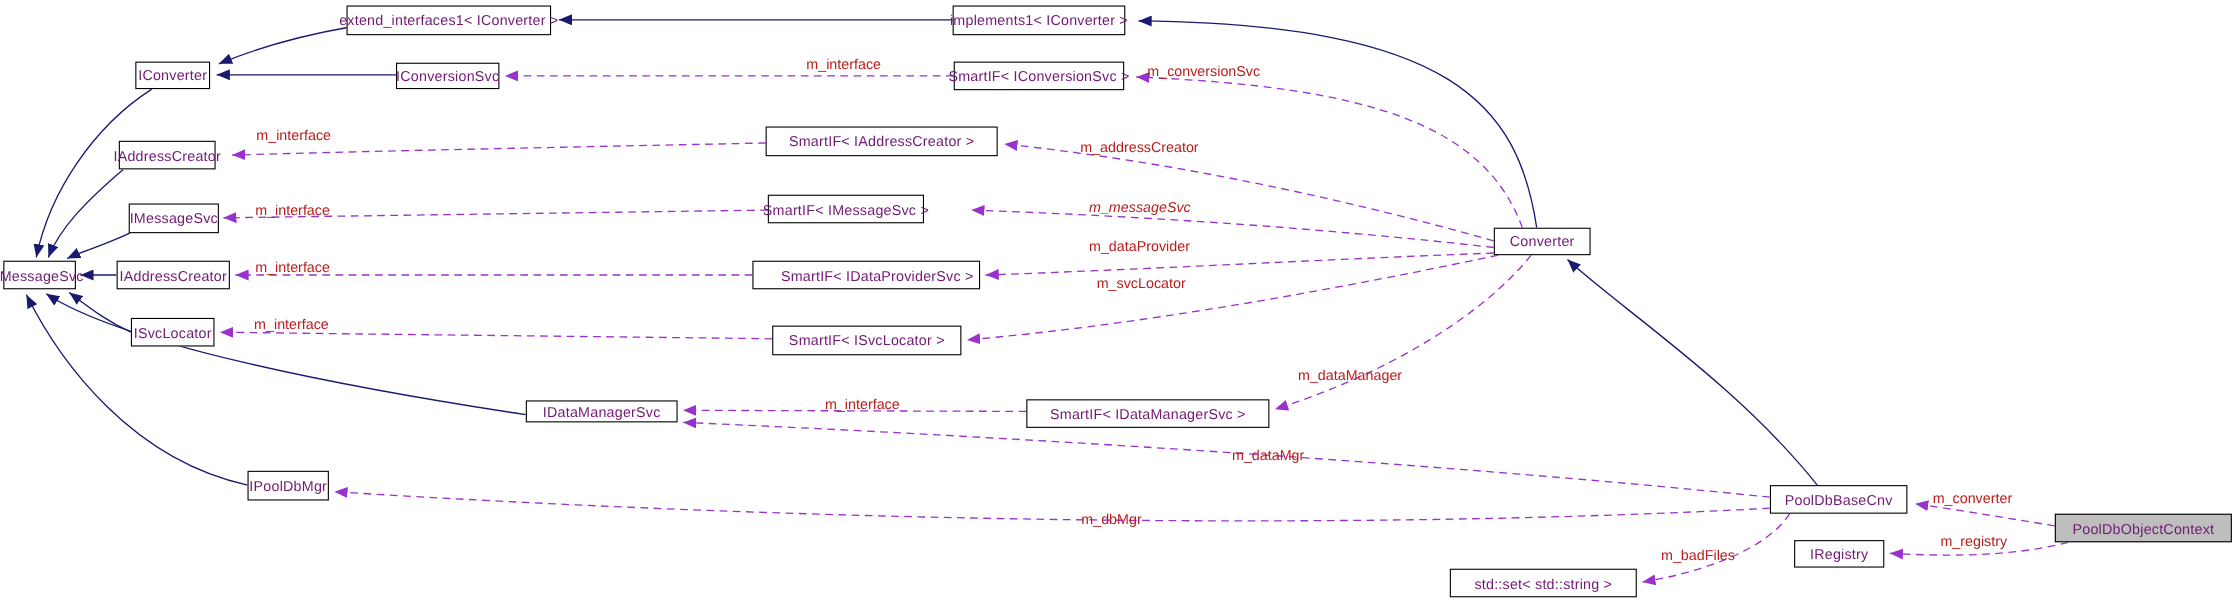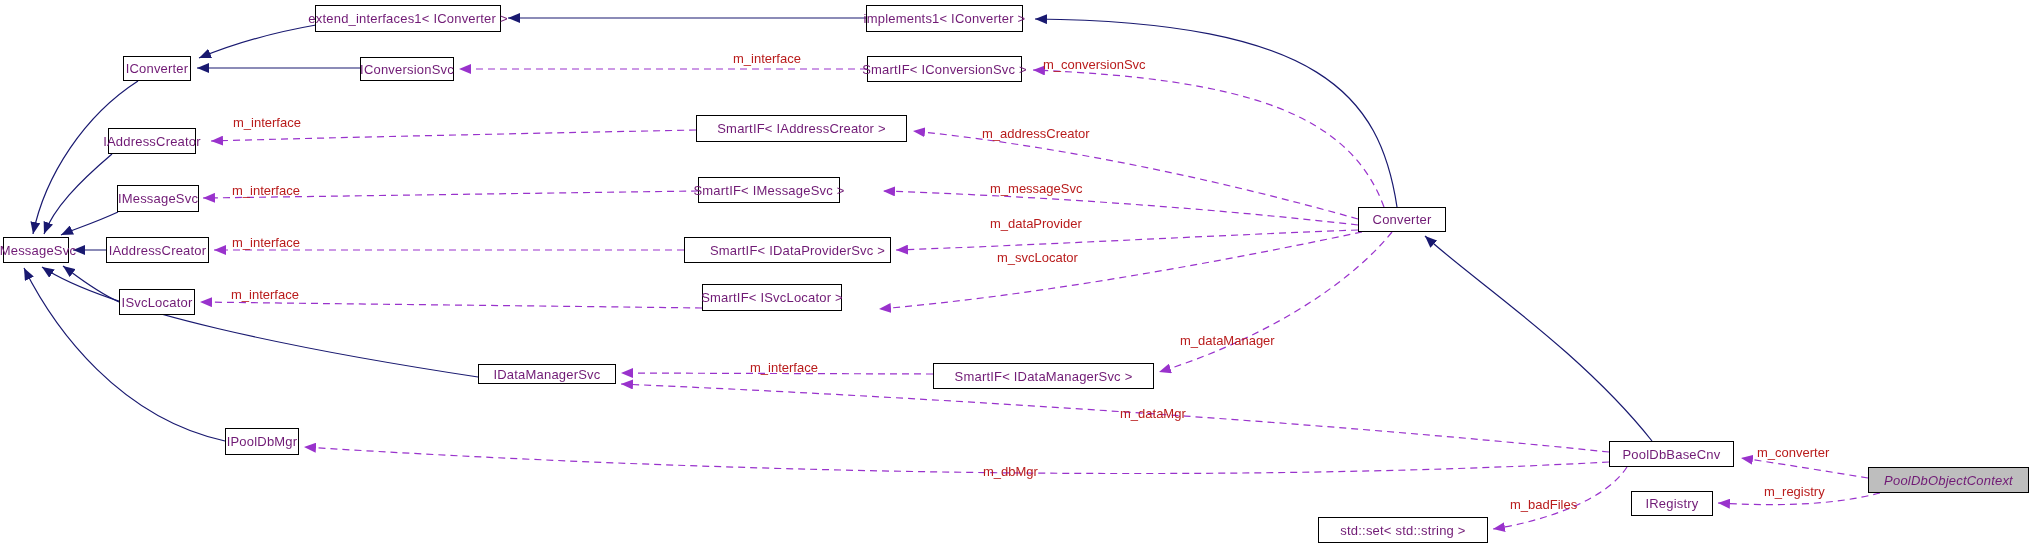--- a/index.html
+++ b/index.html
@@ -94,37 +94,37 @@
       <div class="node" style="left: 360px; top: 57px; width: 94px; height: 24px;">IConversionSvc</div>
       <div class="node" style="left: 867px; top: 56px; width: 155px; height: 26px;">SmartIF&lt; IConversionSvc &gt;</div>
       <div class="node" style="left: 108px; top: 128px; width: 88px; height: 26px; text-align: right;">IAddressCreator</div>
       <div class="node" style="left: 696px; top: 115px; width: 211px; height: 27px;">SmartIF&lt; IAddressCreator &gt;</div>
       <div class="node" style="left: 117px; top: 185px; width: 82px; height: 27px;">IMessageSvc</div>
       <div class="node" style="left: 698px; top: 177px; width: 142px; height: 26px;">SmartIF&lt; IMessageSvc &gt;</div>
       <div class="node" style="left: 3px; top: 237px; width: 66px; height: 26px;">IMessageSvc</div>
       <div class="node" style="left: 106px; top: 237px; width: 103px; height: 26px;">IAddressCreator</div>
       <div class="node" style="left: 684px; top: 237px; width: 207px; height: 26px; padding-left: 20px;">SmartIF&lt; IDataProviderSvc &gt;</div>
       <div class="node" style="left: 119px; top: 289px; width: 76px; height: 26px;">ISvcLocator</div>
-      <div class="node" style="left: 702px; top: 284px; width: 140px; height: 27px;">SmartIF&lt; ISvcLocator &gt;</div>
+      <div class="node" style="left: 702px; top: 296px; width: 172px; height: 27px;">SmartIF&lt; ISvcLocator &gt;</div>
       <div class="node" style="left: 478px; top: 364px; width: 138px; height: 20px;">IDataManagerSvc</div>
       <div class="node" style="left: 933px; top: 363px; width: 221px; height: 26px;">SmartIF&lt; IDataManagerSvc &gt;</div>
       <div class="node" style="left: 225px; top: 428px; width: 74px; height: 27px;">IPoolDbMgr</div>
       <div class="node" style="left: 1358px; top: 207px; width: 88px; height: 25px;">Converter</div>
       <div class="node" style="left: 1609px; top: 441px; width: 125px; height: 26px;">PoolDbBaseCnv</div>
-      <div class="node highlighted" style="left: 1868px; top: 467px; width: 161px; height: 26px; font-style: italic;">PoolDbObjectContext</div>
+      <div class="node highlighted" style="left: 1868px; top: 467px; width: 161px; height: 26px;">PoolDbObjectContext</div>
       <div class="node" style="left: 1631px; top: 491px; width: 82px; height: 25px;">IRegistry</div>
       <div class="node" style="left: 1318px; top: 517px; width: 170px; height: 26px;">std::set&lt; std::string &gt;</div>
     </div>
   <div id="labels-layer">
       <div class="edge-label" style="left: 733px; top: 51px;">m_interface</div>
       <div class="edge-label" style="left: 1043px; top: 57px;">m_conversionSvc</div>
       <div class="edge-label" style="left: 233px; top: 115px;">m_interface</div>
       <div class="edge-label" style="left: 982px; top: 126px;">m_addressCreator</div>
       <div class="edge-label" style="left: 232px; top: 183px;">m_interface</div>
-      <div class="edge-label" style="left: 990px; top: 181px;">m_messageSvc</div>
+      <div class="edge-label" style="left: 990px; top: 181px; font-style: italic;">m_messageSvc</div>
       <div class="edge-label" style="left: 990px; top: 216px;">m_dataProvider</div>
       <div class="edge-label" style="left: 232px; top: 235px;">m_interface</div>
       <div class="edge-label" style="left: 997px; top: 250px;">m_svcLocator</div>
       <div class="edge-label" style="left: 231px; top: 287px;">m_interface</div>
       <div class="edge-label" style="left: 1180px; top: 333px;">m_dataManager</div>
       <div class="edge-label" style="left: 750px; top: 360px;">m_interface</div>
       <div class="edge-label" style="left: 1120px; top: 406px;">m_dataMgr</div>
       <div class="edge-label" style="left: 983px; top: 464px;">m_dbMgr</div>
       <div class="edge-label" style="left: 1757px; top: 445px;">m_converter</div>
       <div class="edge-label" style="left: 1764px; top: 484px;">m_registry</div>

